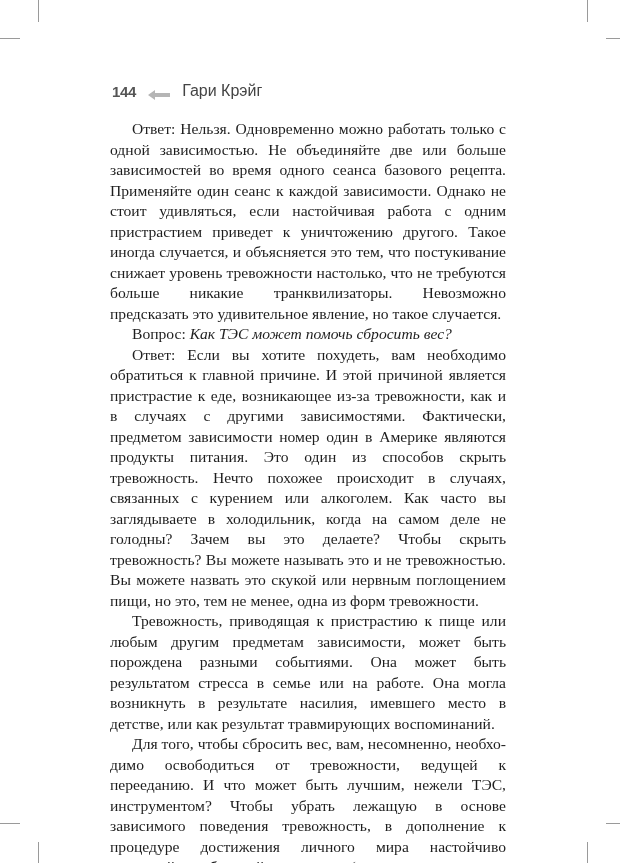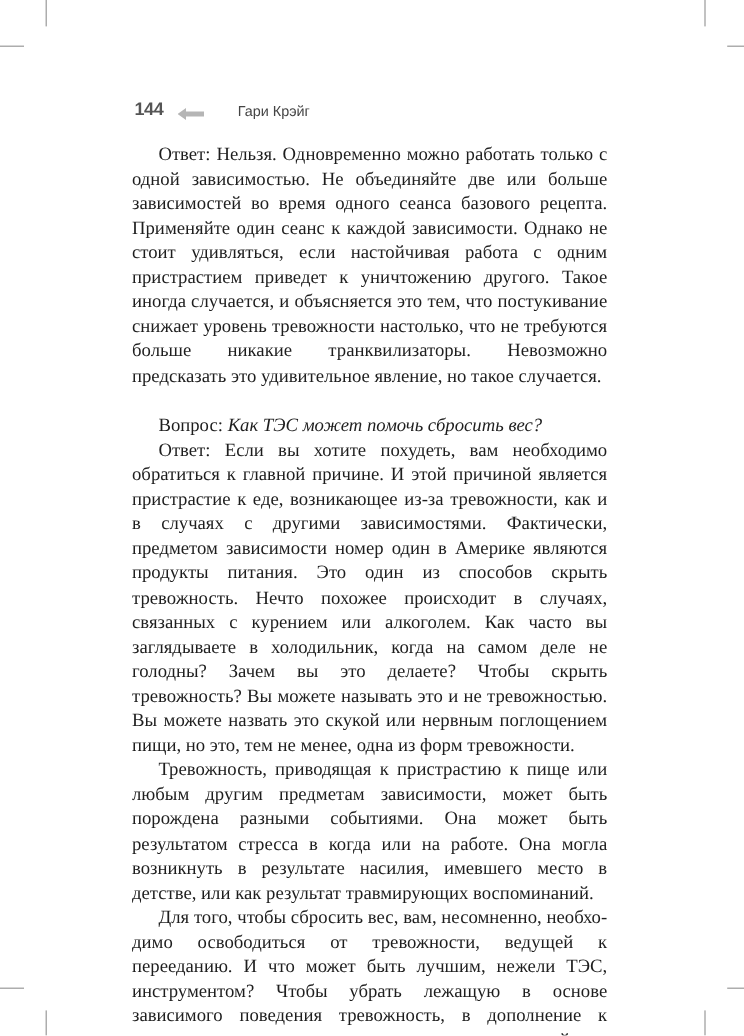--- a/index.html
+++ b/index.html
@@ -2,25 +2,25 @@
 <html><head>
 <meta charset="utf-8">
 <style>
   html, body { margin: 0; padding: 0; background: #ffffff; }
   body { width: 620px; height: 863px; position: relative; overflow: hidden; }
   .crop { position: absolute; background: #9a9a9a; }
   .header { position: absolute; left: 112px; top: 80px; height: 20px; display: flex; align-items: flex-end; }
   .pagenum { font-family: "Liberation Sans", sans-serif; font-weight: bold; font-size: 15px; color: #555; letter-spacing: -0.3px; }
   .arrow { margin-left: 12px; width: 22px; height: 10px; position: relative; }
   .arrow svg { display: block; }
-  .author { margin-left: 28px; font-family: "Liberation Sans", sans-serif; font-size: 12px; color: #444; }
+  .author { margin-left: 12px; font-family: "Liberation Sans", sans-serif; font-size: 16px; color: #444; }
   .body { position: absolute; left: 110px; top: 119px; width: 396px;
           font-family: "Liberation Serif", serif; font-size: 15.6px; line-height: 20.5px; color: #1e1e1e; text-align: justify; hyphens: manual; }
   .body p { margin: 0; text-indent: 22px; }
-  .body p.gap { margin-top: 21px; }
+  .body p.gap { }
   .b { font-weight: normal; }
   .i { font-style: italic; }
 </style>
 </head>
 <body>
 
 <div class="crop" style="left:38px;top:0;width:1px;height:22px;"></div>
 <div class="crop" style="left:587px;top:0;width:1px;height:22px;"></div>
 <div class="crop" style="left:0;top:38px;width:20px;height:1px;"></div>
 <div class="crop" style="left:606px;top:38px;width:14px;height:1px;"></div>
@@ -36,15 +36,15 @@
         <polygon points="0,5 7,0 7,3 22,3 22,7 7,7 7,10" fill="#b5b5b5"></polygon>
       </svg>
   </span>
   <span class="author">Гари Крэйг</span>
 </div>
 
 <div class="body">
   <p><span class="b">Ответ</span><span>: </span><span>Нельзя. Одновременно можно работать только с одной зависимостью. Не объединяйте две или больше зависи­мостей во время одного сеанса базового рецепта. Применяйте один сеанс к каждой зависимости. Однако не стоит удивляться, если настойчивая работа с одним пристрастием приведет к уни­чтожению другого. Такое иногда случается, и объясняется это тем, что постукивание снижает уровень тревожности настолько, что не требуются больше никакие транквилизаторы. Невозмож­но предсказать это удивительное явление, но такое случается.</span></p>
   <p class="gap"><span class="b">Вопрос</span><span>: </span><span class="i">Как ТЭС может помочь сбросить вес?</span></p>
   <p><span class="b">Ответ</span><span>: </span><span>Если вы хотите похудеть, вам необходимо обратить­ся к главной причине. И этой причиной является пристрастие к еде, возникающее из-за тревожности, как и в случаях с дру­гими зависимостями. Фактически, предметом зависимости но­мер один в Америке являются продукты питания. Это один из способов скрыть тревожность. Нечто похожее происходит в случаях, связанных с курением или алкоголем. Как часто вы заглядываете в холодильник, когда на самом деле не голодны? Зачем вы это делаете? Чтобы скрыть тревожность? Вы можете называть это и не тревожностью. Вы можете назвать это ску­кой или нервным поглощением пищи, но это, тем не менее, одна из форм тревожности.</span></p>
-  <p>Тревожность, приводящая к пристрастию к пище или лю­бым другим предметам зависимости, может быть порождена разными событиями. Она может быть результатом стресса в когда или на работе. Она могла возникнуть в результате наси­лия, имевшего место в детстве, или как результат травмирую­щих воспоминаний.</p>
+  <p>Тревожность, приводящая к пристрастию к пище или лю­бым другим предметам зависимости, может быть порождена разными событиями. Она может быть результатом стресса в семье или на работе. Она могла возникнуть в результате наси­лия, имевшего место в детстве, или как результат травмирую­щих воспоминаний.</p>
   <p>Для того, чтобы сбросить вес, вам, несомненно, необхо­димо освободиться от тревожности, ведущей к перееданию. И что может быть лучшим, нежели ТЭС, инструментом? Чтобы убрать лежащую в основе зависимого поведения тревожность, в дополнение к процедуре достижения личного мира настойчи­во применяйте базовый рецепт (двадцать пять раз ежедневно). Делайте это каждый раз, когда страстное желание поесть воз­никает, но вы не голодны («Хотя мне безумно хочется съесть этот пирог, я глубоко и искренне принимаю себя»). Со време­нем причина пристрастия к еде и лишний вес вас оставят.</p>
 </div>
 
 </body></html>

